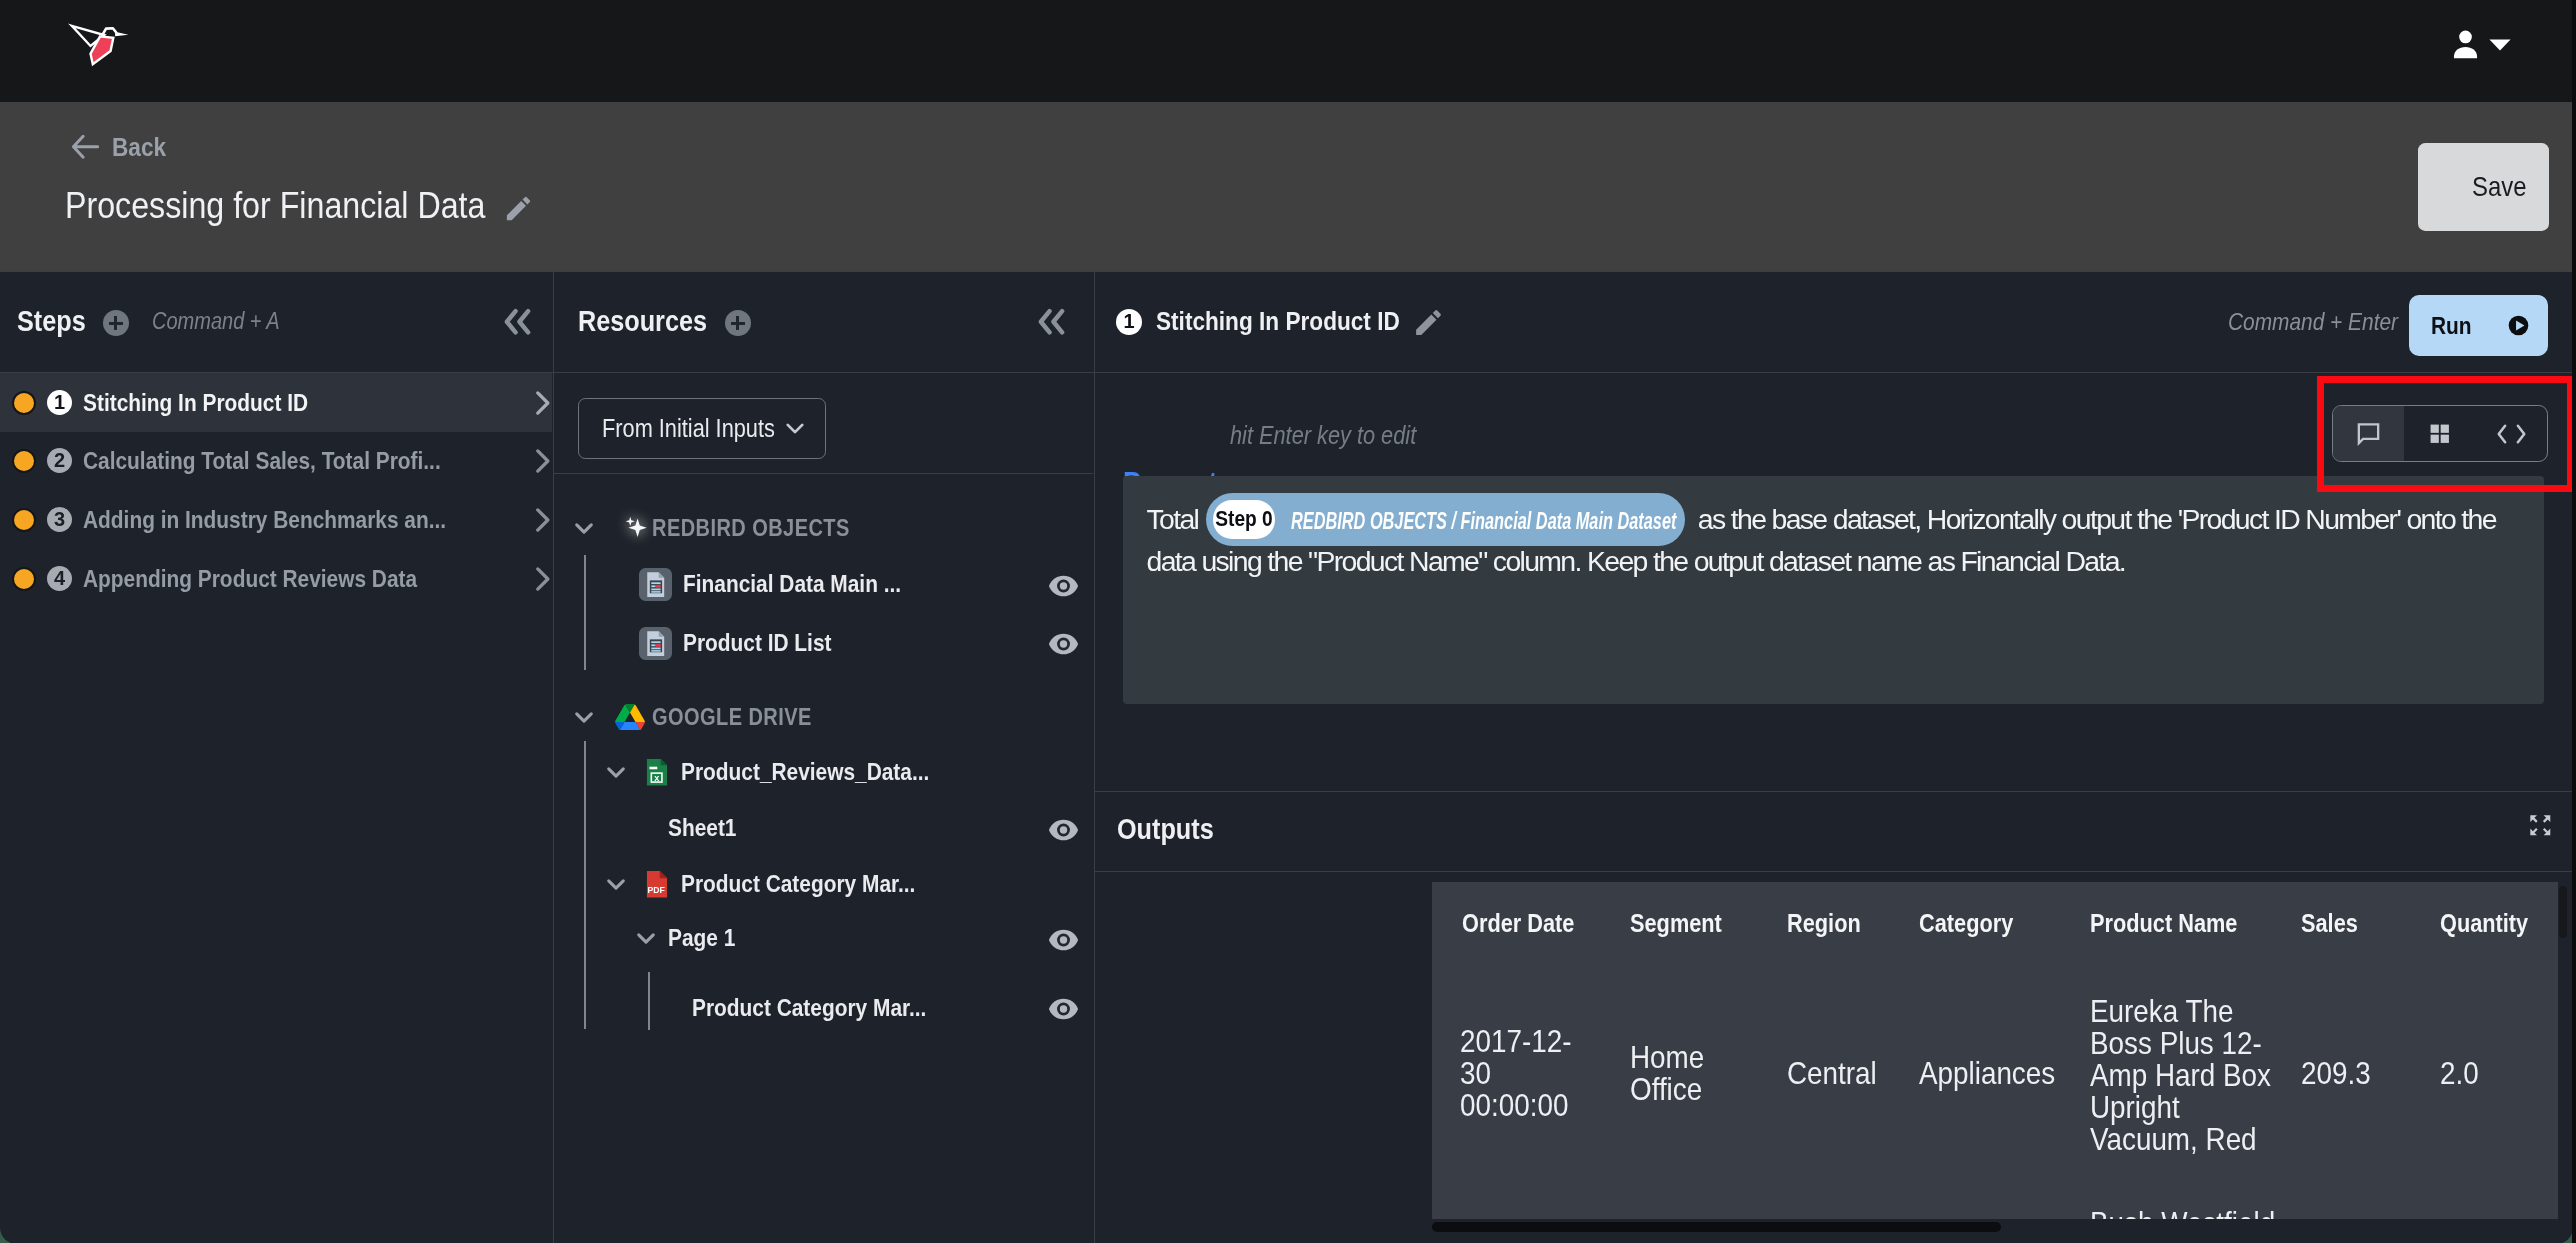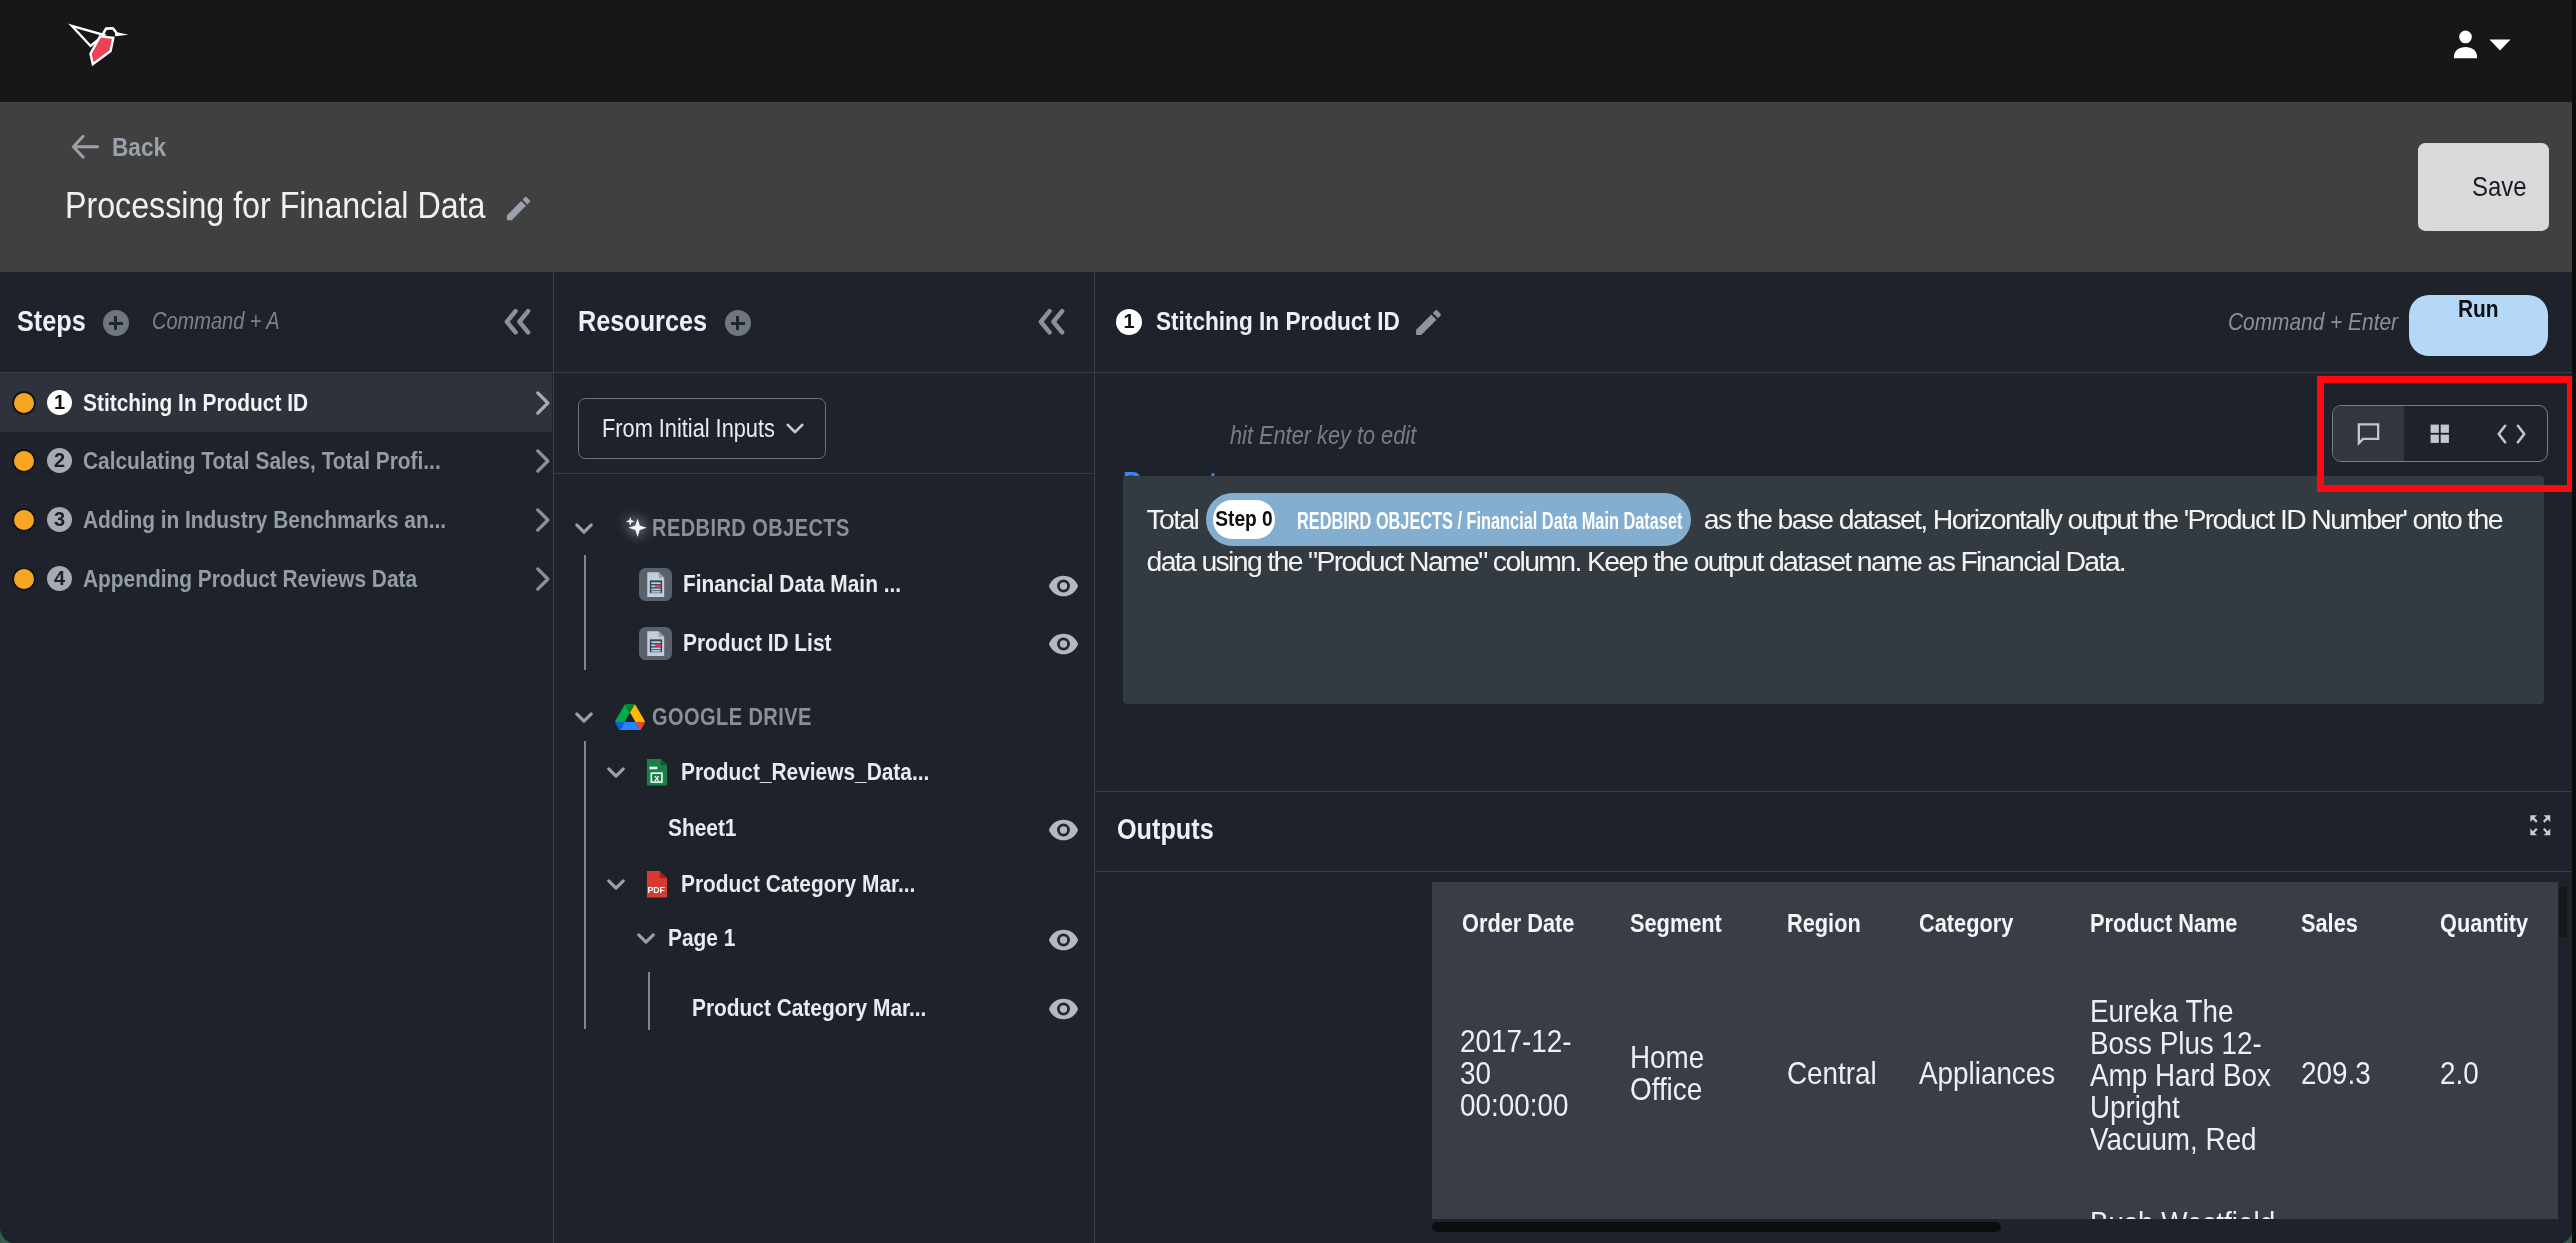--- a/index.html
+++ b/index.html
@@ -42,32 +42,32 @@
 #fromsel { position:absolute; left:24px; top:127px; width:248px; height:61px; border:1.8px solid #6d737b; border-radius:7.3px; display:flex; align-items:center; color:#e9ebee; font-size:25px; white-space:nowrap; }
 #treediv { position:absolute; left:0; top:202px; width:539px; height:0; border-top:1.8px solid #3a3f47; }
 .trow { position:absolute; display:flex; align-items:center; }
 .tlabel { font-size:24px; font-weight:600; color:#e9ebee; }
 .tgroup { font-size:23px; font-weight:600; color:#8a9099; letter-spacing:0.5px; }
 .guide { position:absolute; width:1.8px; background:#80868e; }
 .eye { position:absolute; left:493px; }
 
 .numcirc { width:26px; height:26px; border-radius:50%; background:#ffffff; color:#0e1013; font-size:20px; font-weight:700; display:flex; align-items:center; justify-content:center; }
 #cmdenter { position:absolute; left:1133px; top:37px; white-space:nowrap; font-style:italic; color:#8a9099; font-size:24px; }
-#runbtn { position:absolute; left:1314px; top:24px; width:139px; height:61px; background:#b4d8f6; border-radius:20px; display:flex; align-items:center; justify-content:center; gap:33px; color:#0d1014; font-size:24px; font-weight:600;flex-direction:column; }
+#runbtn { position:absolute; left:1314px; top:24px; width:139px; height:61px; background:#b4d8f6; border-radius:10px; display:flex; align-items:center; justify-content:center; gap:33px; color:#0d1014; font-size:24px; font-weight:600; }
 #promptlbl { position:absolute; left:28.4px; top:147px; font-size:31px; font-weight:700; color:#3b82f6;margin-top:48px; }
 #hitenter { position:absolute; left:135px; top:150px; font-style:italic; color:#767d87; font-size:25px; }
 #viewtoggle { position:absolute; left:1237px; top:134px; width:216px; height:57px; border:1.8px solid #787e86; border-radius:9.2px; display:flex; overflow:hidden; }
 .vtcell { flex:1; display:flex; align-items:center; justify-content:center; }
 .vtcell.sel { background:#31363f; }
 #redbox { position:absolute; left:1222px; top:105px; width:257px; height:116px; border:7.3px solid #fb0a12; z-index:40; }
 #promptbox { position:absolute; left:27.5px; top:205px; width:1421px; height:228px; background:#333a40; border-radius:3.7px; font-size:28.4px; color:#f1f3f5; letter-spacing:-0.058em; }
 .pline1 { position:absolute; left:24px; top:16.5px; height:53px; display:flex; align-items:center; white-space:nowrap; }
 .chip { display:inline-flex; align-items:center; height:53px; background:#84aecf; border-radius:26.6px; margin:0 13px 0 7.3px; padding:0 11px 0 7.3px; letter-spacing:0; }
 .chip .s0 { width:62px; height:39px; background:#ffffff; border-radius:19px; color:#0c0e11; font-size:22px; font-weight:700; display:flex; align-items:center; justify-content:center; }
-.chip .clabel { width:383px; margin-left:22px; }
+.chip .clabel { width:383px; margin-left:16px;font-style:italic; }
 .nx68 { display:inline-block; transform:scaleX(0.68); transform-origin:0 50%; white-space:nowrap; color:#fdfefe; font-size:24px; font-weight:600; }
 .pline2 { position:absolute; left:24px; top:69px; white-space:nowrap; }
 
 #outdiv1 { position:absolute; left:0; top:520px; width:1478px; height:0; border-top:1.8px solid #3a3f47; }
 #outhead { position:absolute; left:22px; top:542px; font-size:29px; font-weight:700; color:#eef0f3; }
 #outdiv2 { position:absolute; left:0; top:600px; width:1478px; height:0; border-top:1.8px solid #3a3f47; }
 #outitem { position:absolute; left:0.9px; top:611px; width:324px; height:56px; background:#2a2f38; display:flex; align-items:center; }
 #table { position:absolute; left:337px; top:611px; width:1126px; height:337px; background:#383d46; overflow:hidden; }
 .th { position:absolute; font-size:25px; font-weight:700; color:#f3f5f7; white-space:nowrap; }
 .td { position:absolute; font-size:32px; color:#edeff2; white-space:nowrap; line-height:32px; }

